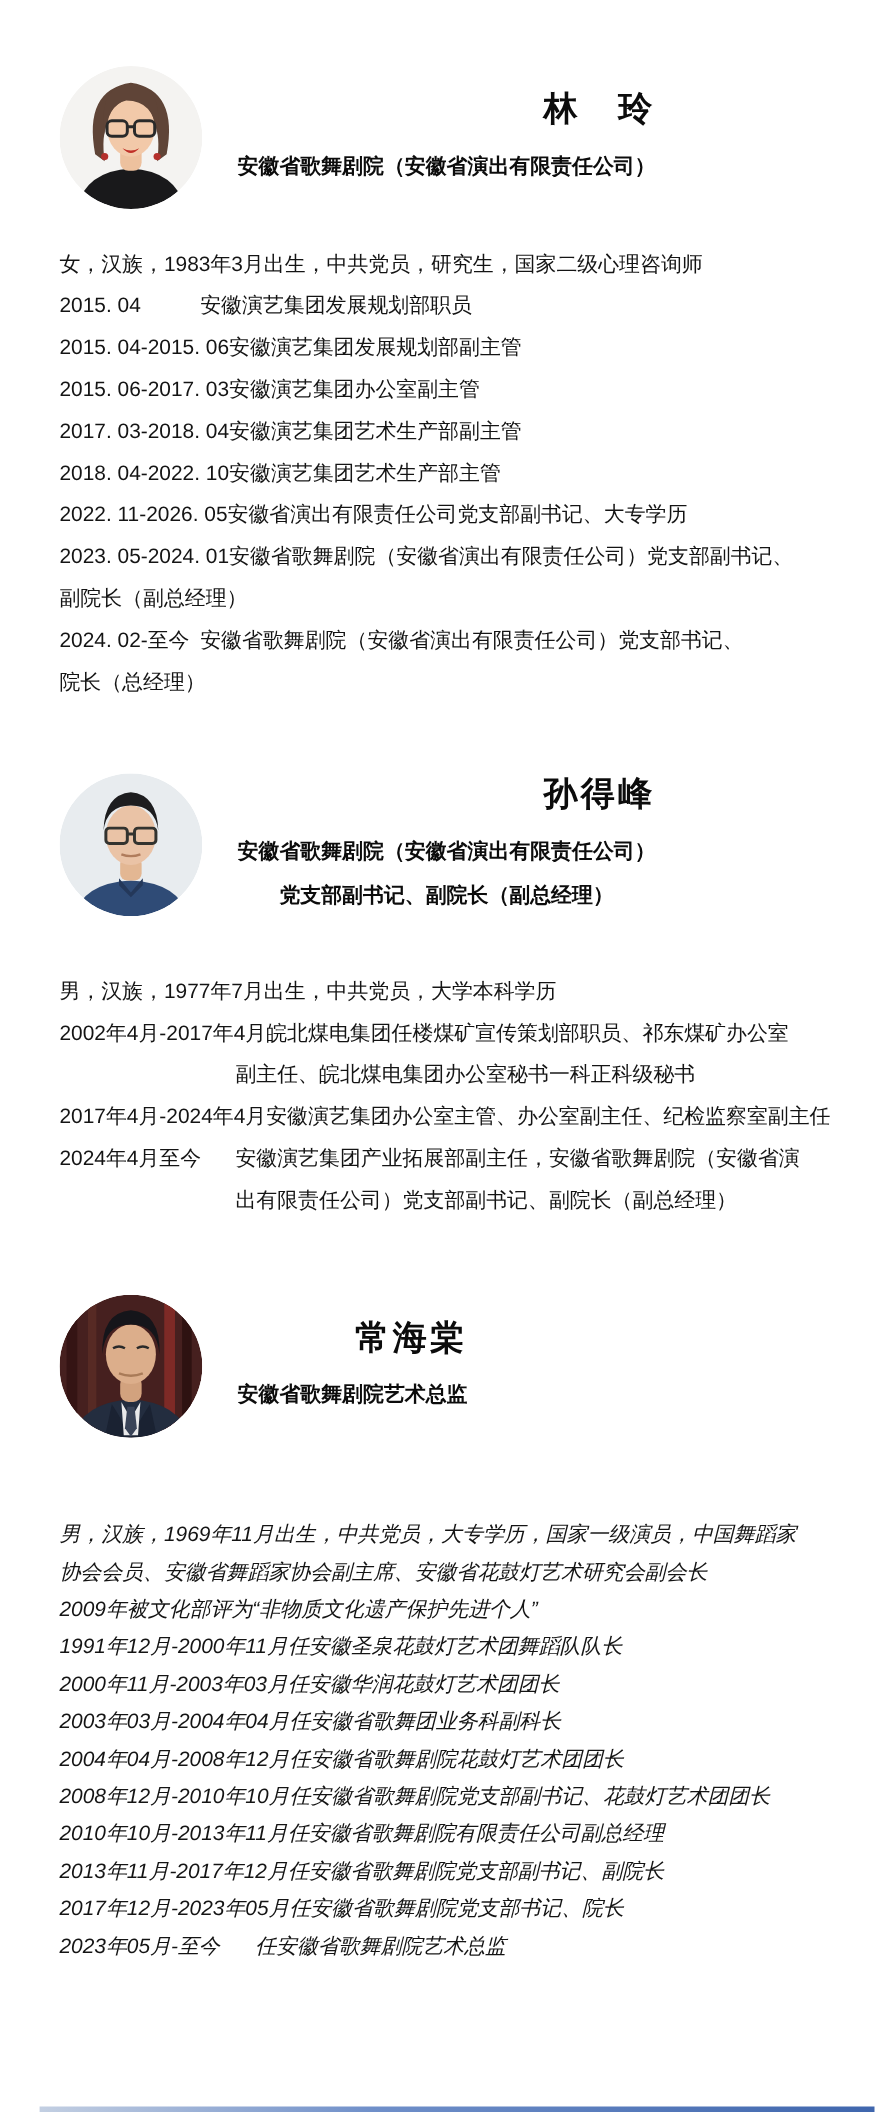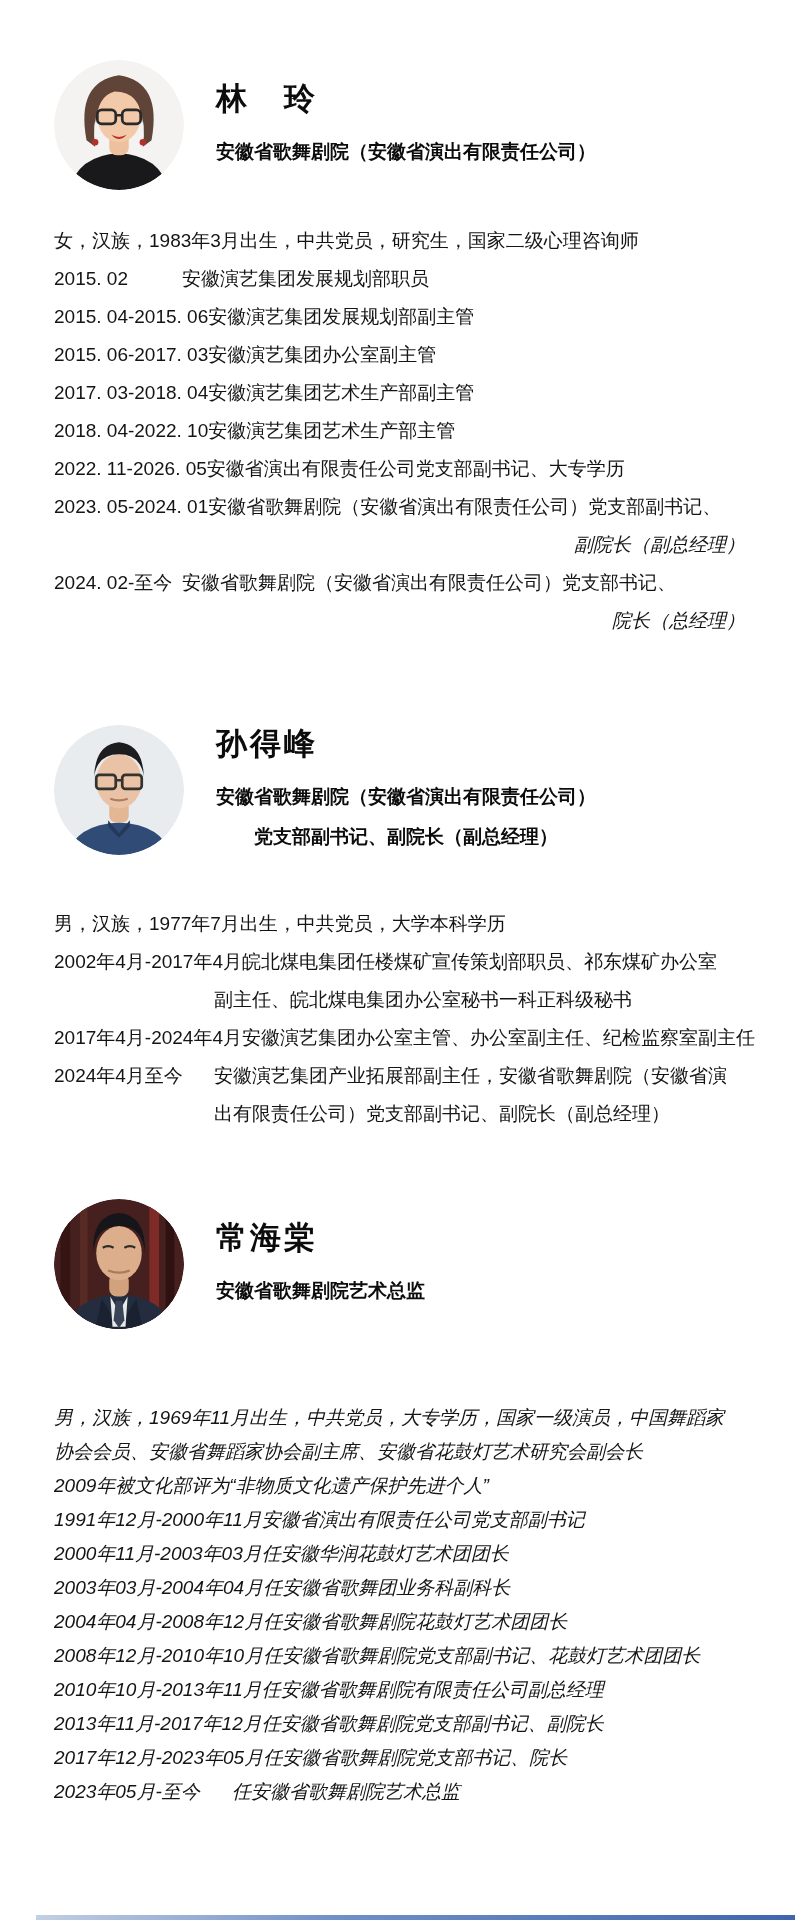--- a/index.html
+++ b/index.html
@@ -6,34 +6,34 @@
   body{
     width:799px;height:1920px;overflow:hidden;position:relative;
     font-family:"Liberation Sans","DejaVu Sans",sans-serif;color:#141414;
   }
   .page{box-sizing:border-box;width:799px;height:1920px;padding:60px 54px 0 54px;position:relative;}
   .profile .header{display:flex;align-items:center;gap:32px;height:130px;}
   .avatar{flex:0 0 130px;width:130px;height:130px;border-radius:50%;overflow:hidden;}
   .avatar svg{display:block;width:130px;height:130px;}
   .head-text h2{
     margin:0 0 12px 0;font-family:"DejaVu Serif","Liberation Serif",serif;
-    font-size:31px;font-weight:bold;letter-spacing:3px;color:#0c0c0c;
+    font-size:31px;font-weight:bold;letter-spacing:3px;color:#0c0c0c;text-align:right;
   }
   .head-text p{margin:0;font-size:19px;font-weight:bold;line-height:40px;color:#0c0c0c;text-align:center;}
   .head-text p:empty{display:none;}
   .bio{margin-top:32px;}
   .line{font-size:19px;line-height:38px;display:flex;}
   .line .date{flex:0 0 var(--datecol);white-space:nowrap;}
   .line .desc{white-space:nowrap;}
   .line.plain{display:block;}
-  .line.center{display:block;text-align:right;font-style:italic;}
+  .line.center{display:block;text-align:left;}
   .line.indent{display:block;padding-left:var(--datecol);white-space:nowrap;}
   
   #profile-0{--datecol:128px;}
-  #profile-1{--datecol:160px;margin-top:85px;}
+  #profile-1{--datecol:160px;margin-top:63px;}
   #profile-1 .bio{margin-top:50px;}
   #profile-2{--datecol:178px;margin-top:66px;}
   #profile-2 .bio{margin-top:72px;}
   #profile-2 .line{line-height:34px;font-style:italic;}
   .bottom-bar{
     position:absolute;left:36px;right:4px;bottom:0;height:5px;
     background:linear-gradient(90deg,#c3cfe2 0%,#6f8fc9 40%,#3f66ad 100%);
   }
 </style>
 </head>
@@ -69,21 +69,21 @@
         </svg>
       </div>
       <div class="head-text">
         <h2>林　玲</h2>
         <p>安徽省歌舞剧院（安徽省演出有限责任公司）</p>
       </div>
     </div>
     <div class="bio" id="bio-0">
         <div class="line plain">女，汉族，1983年3月出生，中共党员，研究生，国家二级心理咨询师</div>
         <div class="line row">
-          <span class="date">2015. 02</span>
+          <span class="date">2015. 04</span>
           <span class="desc">安徽演艺集团发展规划部职员</span>
         </div>
         <div class="line row">
           <span class="date">2015. 04-2015. 06</span>
           <span class="desc">安徽演艺集团发展规划部副主管</span>
         </div>
         <div class="line row">
           <span class="date">2015. 06-2017. 03</span>
           <span class="desc">安徽演艺集团办公室副主管</span>
         </div>
@@ -195,21 +195,21 @@
         <p>安徽省歌舞剧院艺术总监</p>
 
       </div>
     </div>
     <div class="bio" id="bio-2">
         <div class="line plain">男，汉族，1969年11月出生，中共党员，大专学历，国家一级演员，中国舞蹈家</div>
         <div class="line plain">协会会员、安徽省舞蹈家协会副主席、安徽省花鼓灯艺术研究会副会长</div>
         <div class="line plain">2009年被文化部评为“非物质文化遗产保护先进个人”</div>
         <div class="line row">
           <span class="date">1991年12月-2000年11月</span>
-          <span class="desc">安徽省演出有限责任公司党支部副书记</span>
+          <span class="desc">任安徽圣泉花鼓灯艺术团舞蹈队队长</span>
         </div>
         <div class="line row">
           <span class="date">2000年11月-2003年03月</span>
           <span class="desc">任安徽华润花鼓灯艺术团团长</span>
         </div>
         <div class="line row">
           <span class="date">2003年03月-2004年04月</span>
           <span class="desc">任安徽省歌舞团业务科副科长</span>
         </div>
         <div class="line row">

